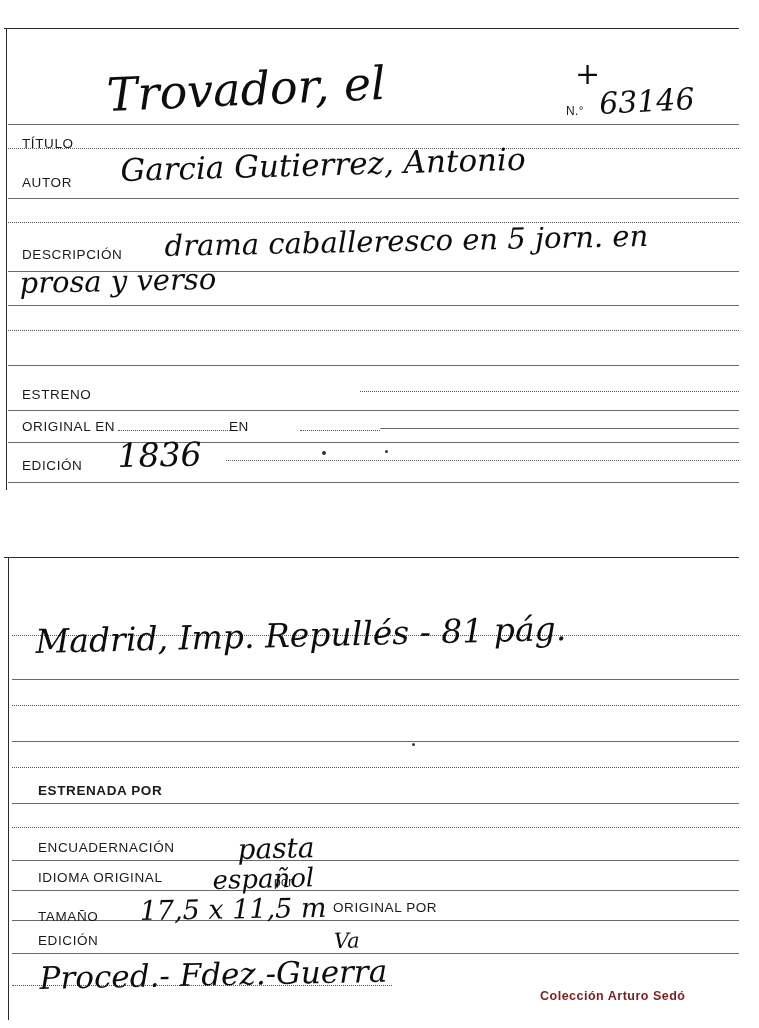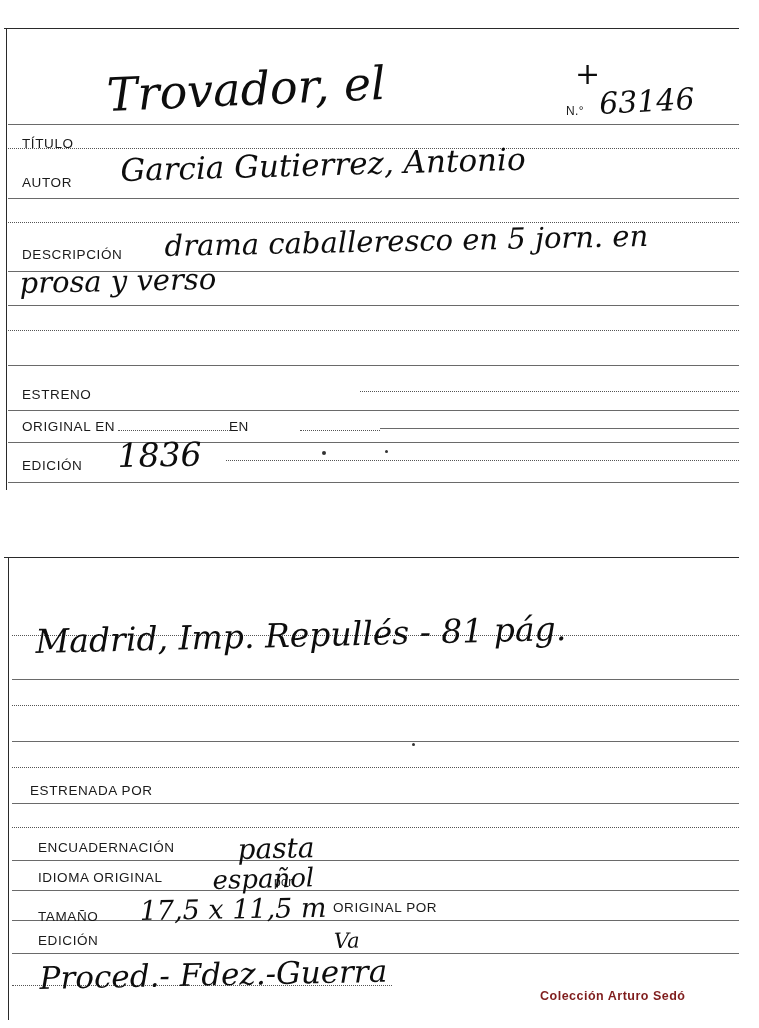--- a/index.html
+++ b/index.html
@@ -153,21 +153,21 @@
   <div class="rule thin" style="left:12px; top:196px; width:727px;"></div>
   <div class="rule dotted" style="left:12px; top:222px; width:727px;"></div>
   <div class="rule thin" style="left:12px; top:258px; width:727px;"></div>
   <div class="rule dotted" style="left:12px; top:282px; width:727px;"></div>
   <div class="rule thin" style="left:12px; top:315px; width:727px;"></div>
   <div class="rule thin" style="left:12px; top:345px; width:727px;"></div>
   <div class="rule thin" style="left:12px; top:375px; width:727px;"></div>
   <div class="rule thin" style="left:12px; top:408px; width:727px;"></div>
   <div class="rule dotted" style="left:12px; top:440px; width:380px;"></div>
 
-  <div class="lbl" style="left:30px; top:238px;">ESTRENADA POR</div>
+  <div class="lbl" style="left:38px; top:238px;font-weight:bold;">ESTRENADA POR</div>
   <div class="lbl" style="left:38px; top:295px;">ENCUADERNACIÓN</div>
   <div class="lbl" style="left:38px; top:325px;">IDIOMA ORIGINAL</div>
   <div class="lbl sm" style="left:274px; top:330px;">por</div>
   <div class="lbl" style="left:38px; top:364px;">TAMAÑO</div>
   <div class="lbl" style="left:333px; top:355px;">ORIGINAL POR</div>
   <div class="lbl" style="left:38px; top:388px;">EDICIÓN</div>
 
   <div class="hw" style="left:36px; top:77px; font-size:33px; transform:rotate(-1.4deg);">Madrid, Imp. Repullés - 81 pág.</div>
 
   <div class="hw" style="left:238px; top:288px; font-size:28px; transform:rotate(-1.5deg);">pasta</div>

